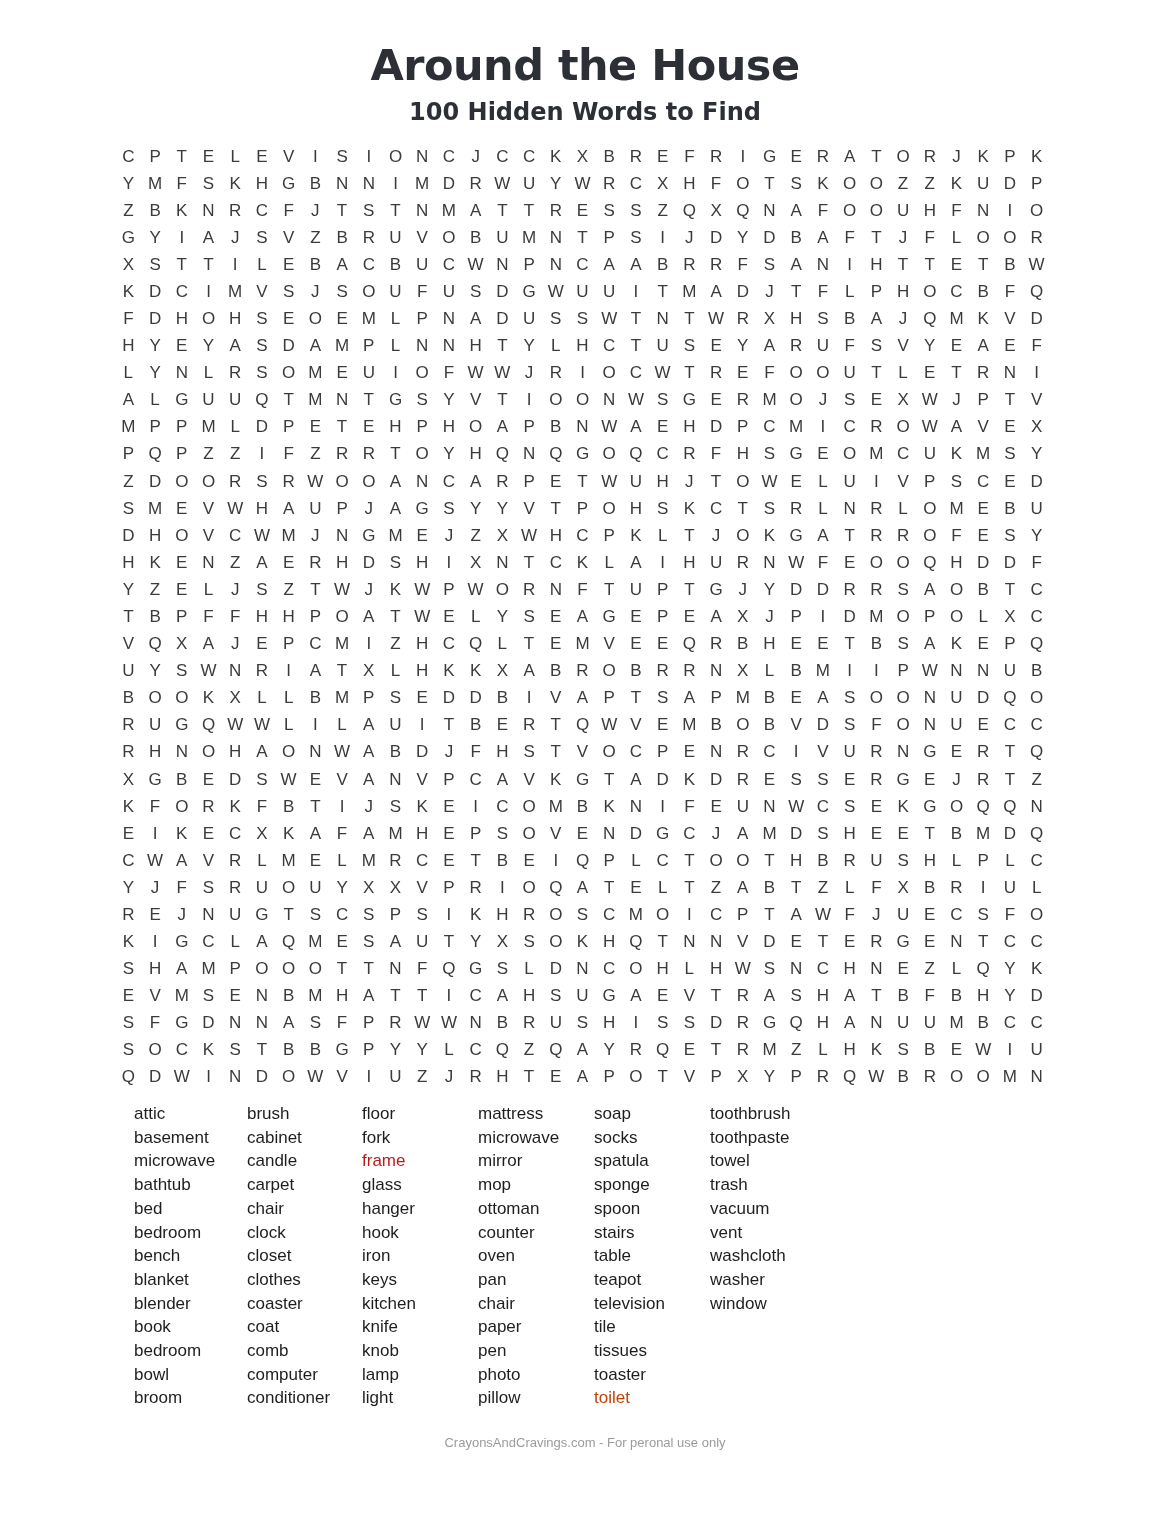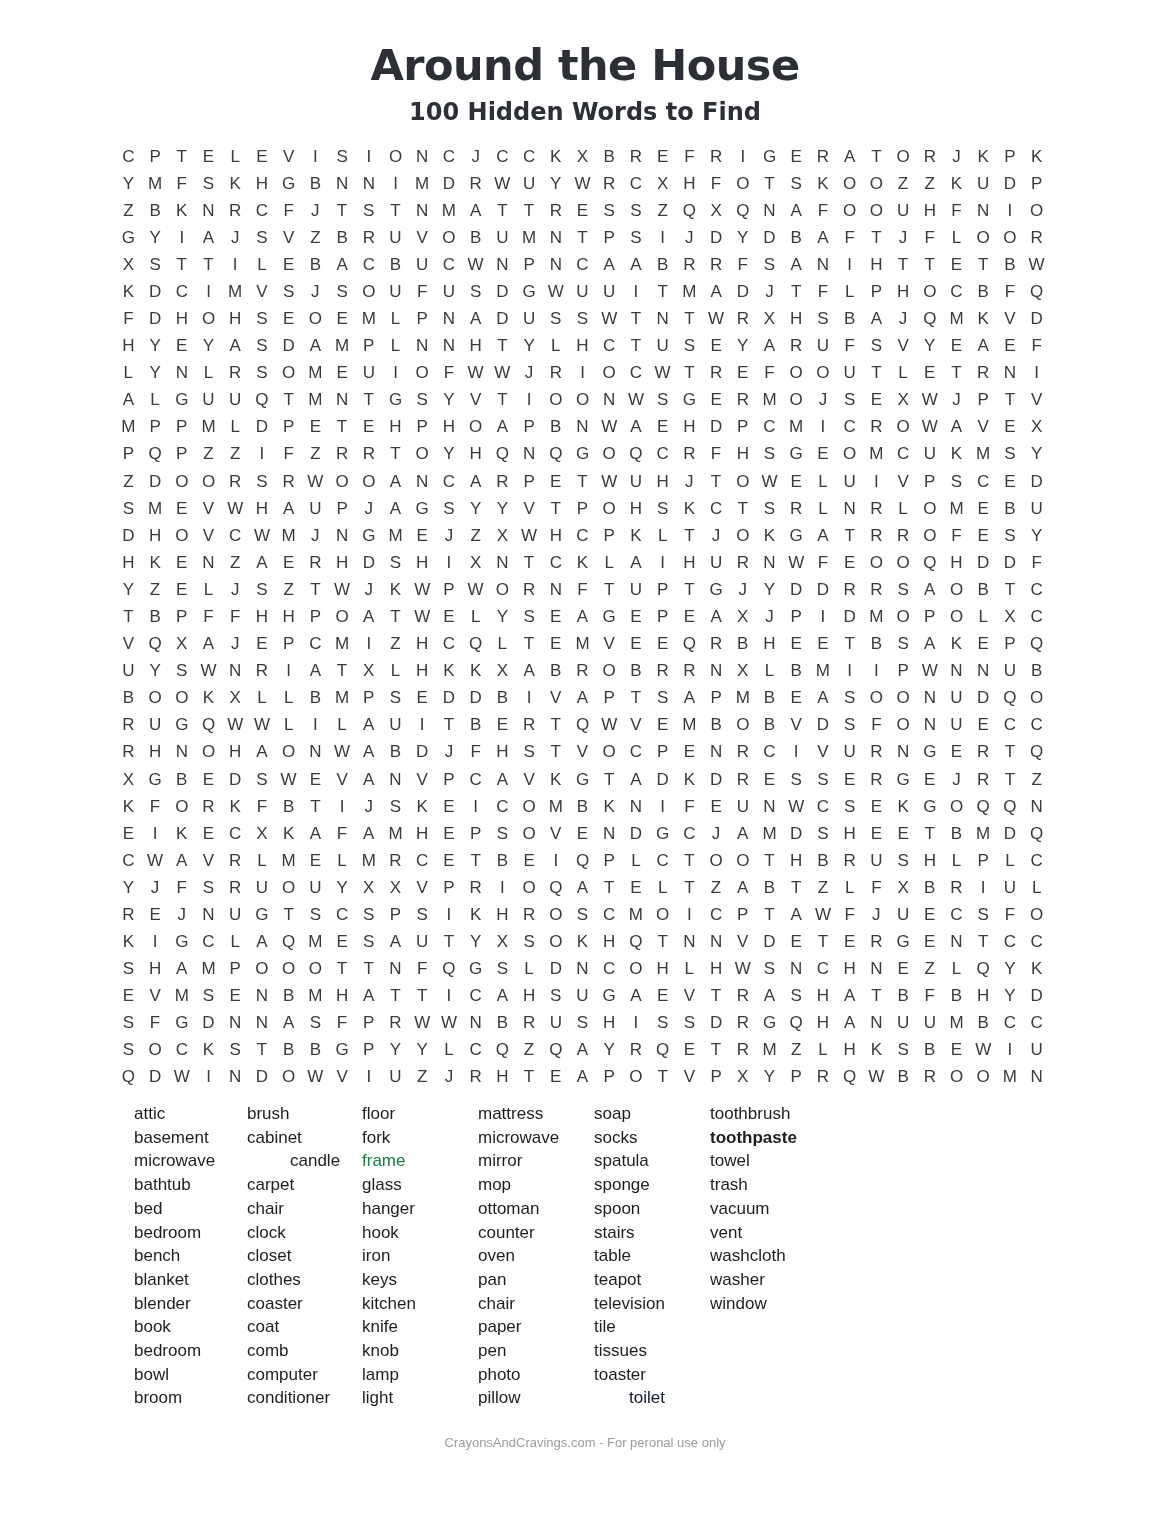--- a/index.html
+++ b/index.html
@@ -1292,36 +1292,36 @@
         <div class="word" style="color: rgb(30, 30, 30);">blanket</div>
         <div class="word" style="color: rgb(30, 30, 30);">blender</div>
         <div class="word" style="color: rgb(30, 30, 30);">book</div>
         <div class="word" style="color: rgb(30, 30, 30);">bedroom</div>
         <div class="word" style="color: rgb(30, 30, 30);">bowl</div>
         <div class="word" style="color: rgb(30, 30, 30);">broom</div>
       </div>
       <div class="word-col">
         <div class="word" style="color: rgb(30, 30, 30);">brush</div>
         <div class="word" style="color: rgb(30, 30, 30);">cabinet</div>
-        <div class="word" style="color: rgb(30, 30, 30); margin-left: 43px;">candle</div>
+        <div class="word" style="color: rgb(30, 30, 30);">candle</div>
         <div class="word" style="color: rgb(30, 30, 30);">carpet</div>
         <div class="word" style="color: rgb(30, 30, 30);">chair</div>
         <div class="word" style="color: rgb(30, 30, 30);">clock</div>
         <div class="word" style="color: rgb(30, 30, 30);">closet</div>
         <div class="word" style="color: rgb(30, 30, 30);">clothes</div>
         <div class="word" style="color: rgb(30, 30, 30);">coaster</div>
         <div class="word" style="color: rgb(30, 30, 30);">coat</div>
         <div class="word" style="color: rgb(30, 30, 30);">comb</div>
         <div class="word" style="color: rgb(30, 30, 30);">computer</div>
         <div class="word" style="color: rgb(30, 30, 30);">conditioner</div>
       </div>
       <div class="word-col">
         <div class="word" style="color: rgb(30, 30, 30);">floor</div>
         <div class="word" style="color: rgb(30, 30, 30);">fork</div>
-        <div class="word" style="color: #15803d;">frame</div>
+        <div class="word" style="color: #b91c1c;">frame</div>
         <div class="word" style="color: rgb(30, 30, 30);">glass</div>
         <div class="word" style="color: rgb(30, 30, 30);">hanger</div>
         <div class="word" style="color: rgb(30, 30, 30);">hook</div>
         <div class="word" style="color: rgb(30, 30, 30);">iron</div>
         <div class="word" style="color: rgb(30, 30, 30);">keys</div>
         <div class="word" style="color: rgb(30, 30, 30);">kitchen</div>
         <div class="word" style="color: rgb(30, 30, 30);">knife</div>
         <div class="word" style="color: rgb(30, 30, 30);">knob</div>
         <div class="word" style="color: rgb(30, 30, 30);">lamp</div>
         <div class="word" style="color: rgb(30, 30, 30);">light</div>
@@ -1347,25 +1347,25 @@
         <div class="word" style="color: rgb(30, 30, 30);">spatula</div>
         <div class="word" style="color: rgb(30, 30, 30);">sponge</div>
         <div class="word" style="color: rgb(30, 30, 30);">spoon</div>
         <div class="word" style="color: rgb(30, 30, 30);">stairs</div>
         <div class="word" style="color: rgb(30, 30, 30);">table</div>
         <div class="word" style="color: rgb(30, 30, 30);">teapot</div>
         <div class="word" style="color: rgb(30, 30, 30);">television</div>
         <div class="word" style="color: rgb(30, 30, 30);">tile</div>
         <div class="word" style="color: rgb(30, 30, 30);">tissues</div>
         <div class="word" style="color: rgb(30, 30, 30);">toaster</div>
-        <div class="word" style="color: #0f172a; text-align: right;">toilet</div>
+        <div class="word" style="color: #c2410c;">toilet</div>
       </div>
       <div class="word-col">
         <div class="word" style="color: rgb(30, 30, 30);">toothbrush</div>
-        <div class="word" style="color: rgb(30, 30, 30); font-weight: bold;">toothpaste</div>
+        <div class="word" style="color: rgb(30, 30, 30);">toothpaste</div>
         <div class="word" style="color: rgb(30, 30, 30);">towel</div>
         <div class="word" style="color: rgb(30, 30, 30);">trash</div>
         <div class="word" style="color: rgb(30, 30, 30);">vacuum</div>
         <div class="word" style="color: rgb(30, 30, 30);">vent</div>
         <div class="word" style="color: rgb(30, 30, 30);">washcloth</div>
         <div class="word" style="color: rgb(30, 30, 30);">washer</div>
         <div class="word" style="color: rgb(30, 30, 30);">window</div>
       </div>
     </div>
   <div class="footer" style="color: rgb(155, 155, 155);">CrayonsAndCravings.com - For peronal use only</div>

